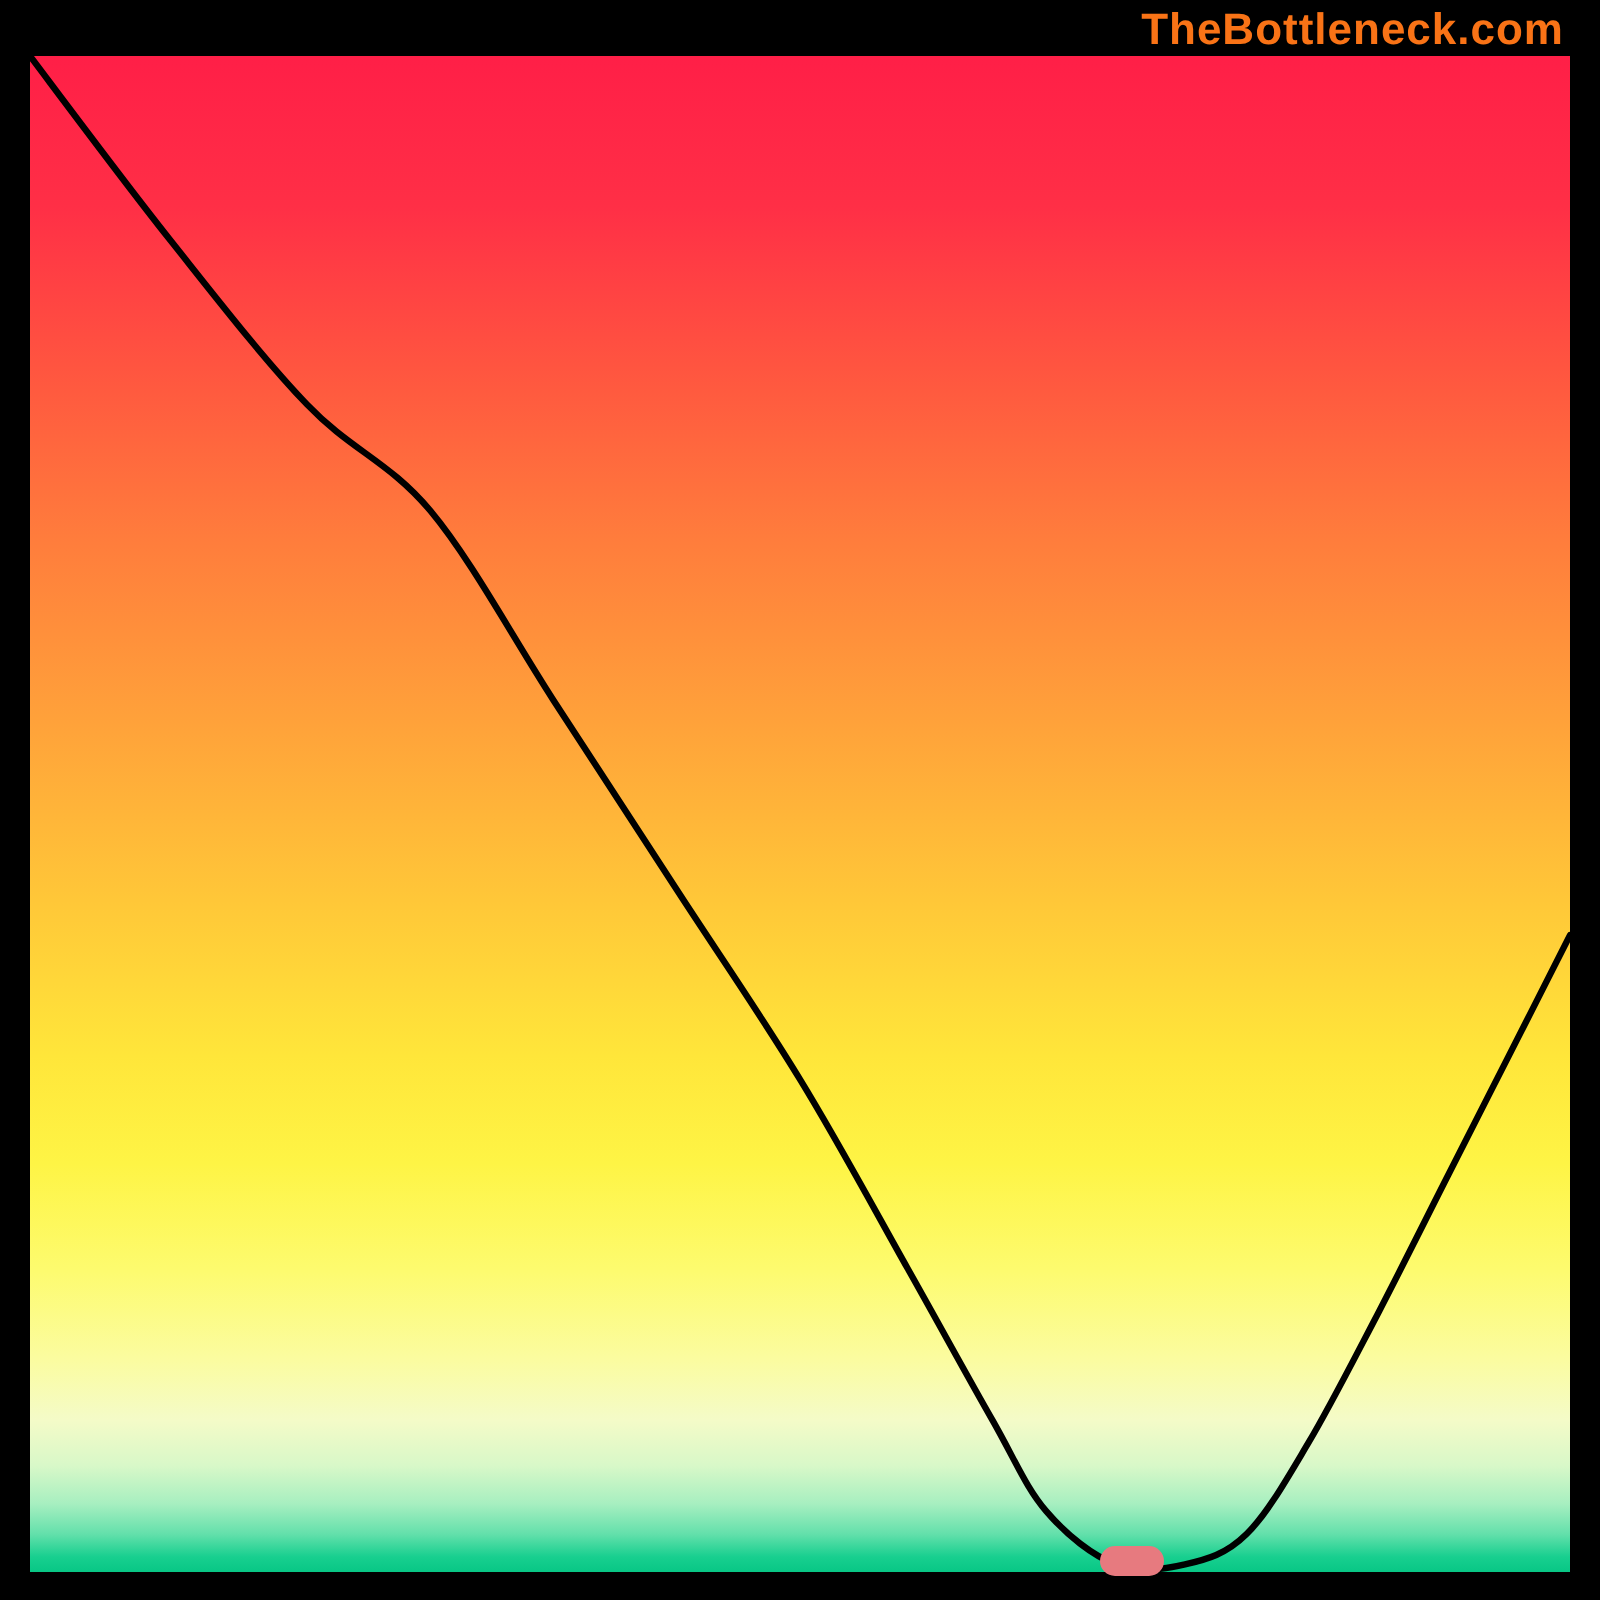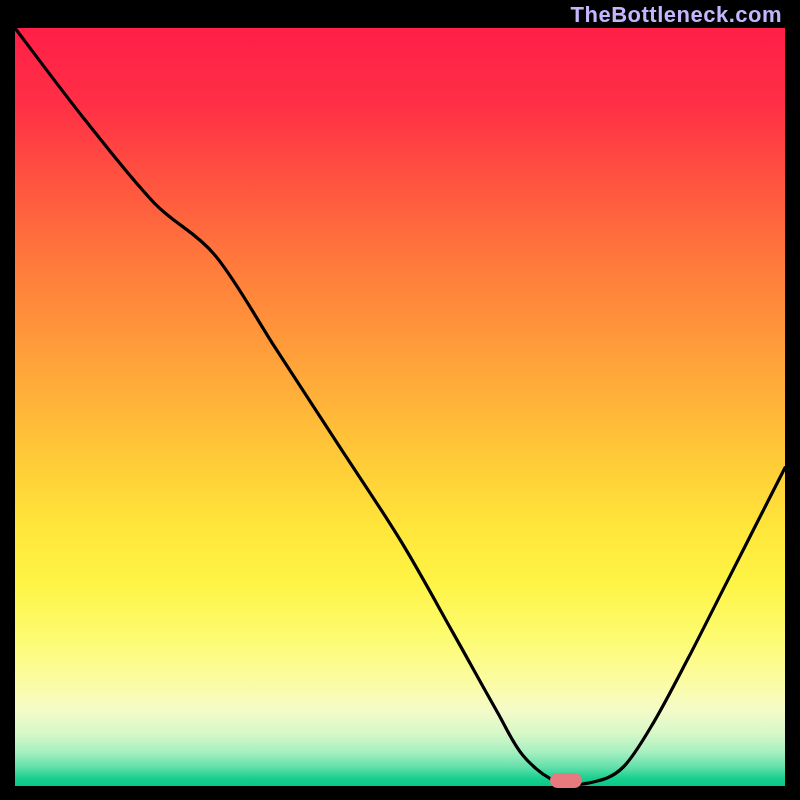--- a/index.html
+++ b/index.html
@@ -14,21 +14,21 @@
   .frame {
     position: relative;
     width: 800px;
     height: 800px;
     background: #000;
   }
   .watermark {
     position: absolute;
     top: 2px;
     right: 18px;
-    color: #c4b5fd;
+    color: #f97316;
     font-size: 22px;
     font-weight: 600;
     letter-spacing: 0.5px;
     z-index: 10;
   }
   .plot {
     position: absolute;
     left: 15px;
     top: 28px;
     width: 770px;

